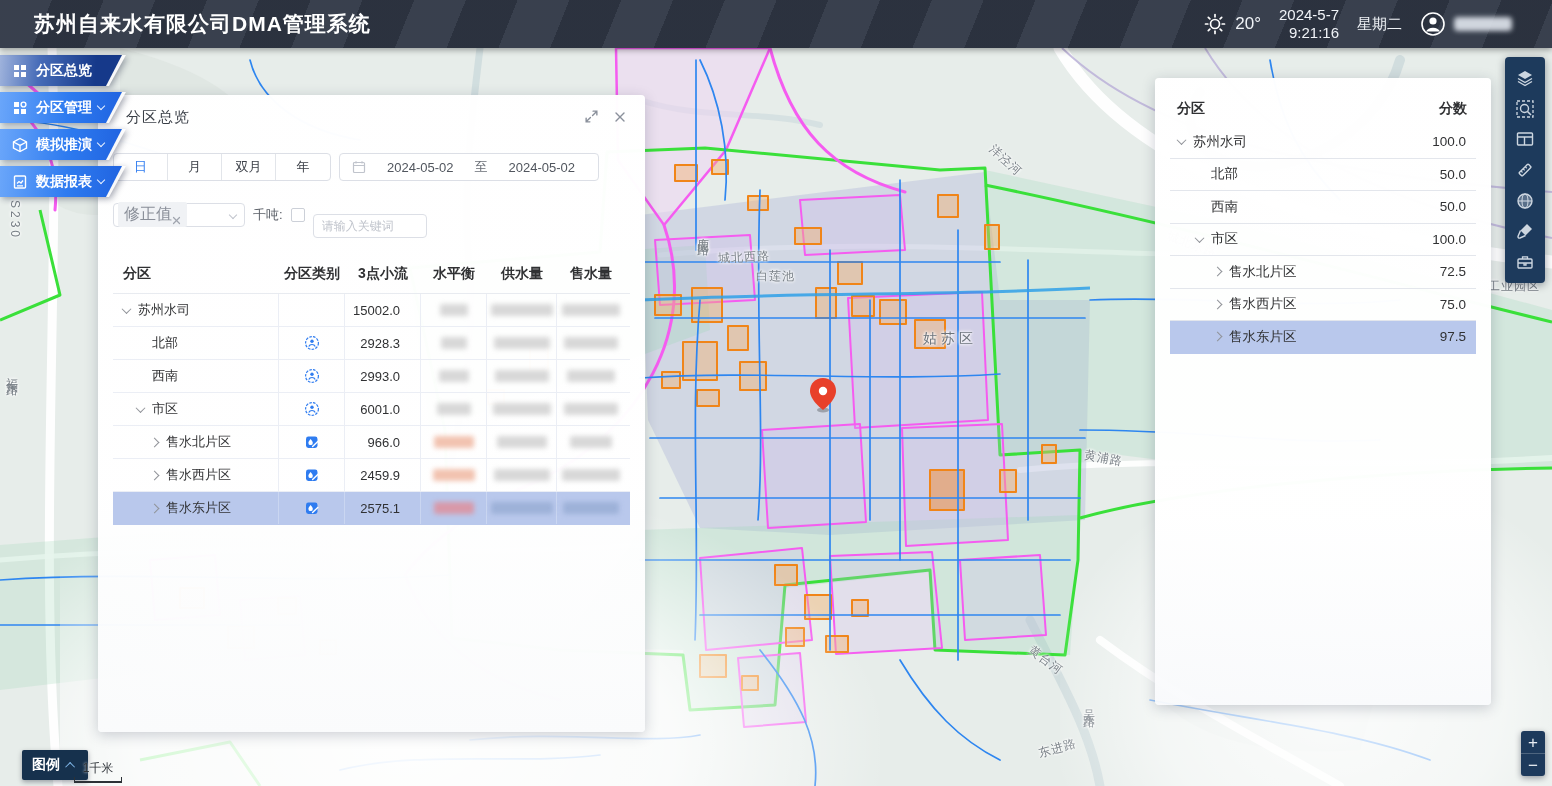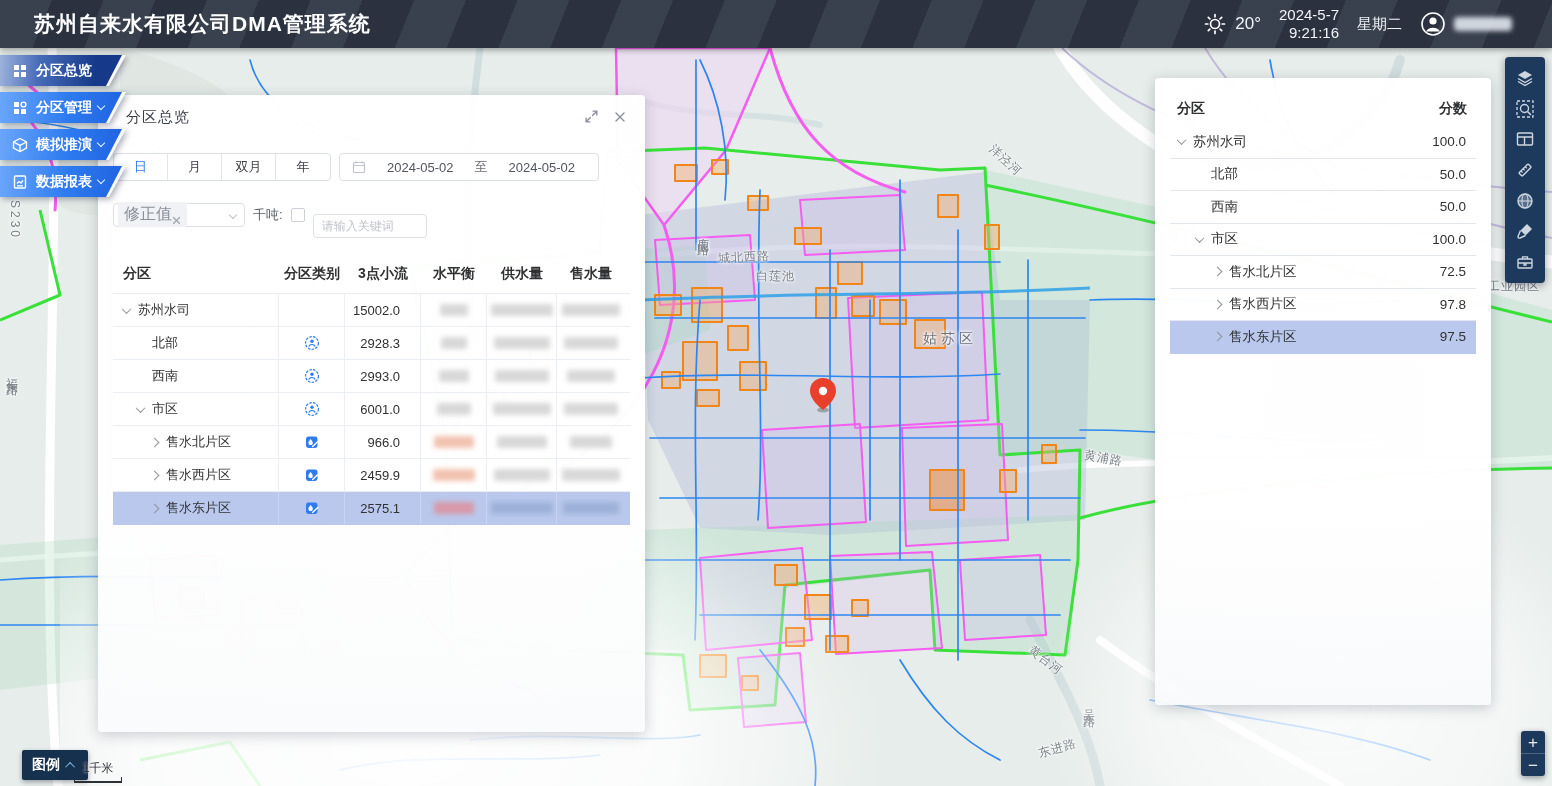--- a/index.html
+++ b/index.html
@@ -664,21 +664,21 @@
           <span class="r-score">100.0</span>
         </div>
         <div class="r-row" style="padding-left:44px">
           <span class="chev right"></span>
           <span class="r-name">售水北片区</span>
           <span class="r-score">72.5</span>
         </div>
         <div class="r-row" style="padding-left:44px">
           <span class="chev right"></span>
           <span class="r-name">售水西片区</span>
-          <span class="r-score">97.8</span>
+          <span class="r-score">75.0</span>
         </div>
         <div class="r-row hl" style="padding-left:44px">
           <span class="chev right"></span>
           <span class="r-name">售水东片区</span>
           <span class="r-score">97.5</span>
         </div>
       </div>
   </div>
 
   <div class="toolbar">

